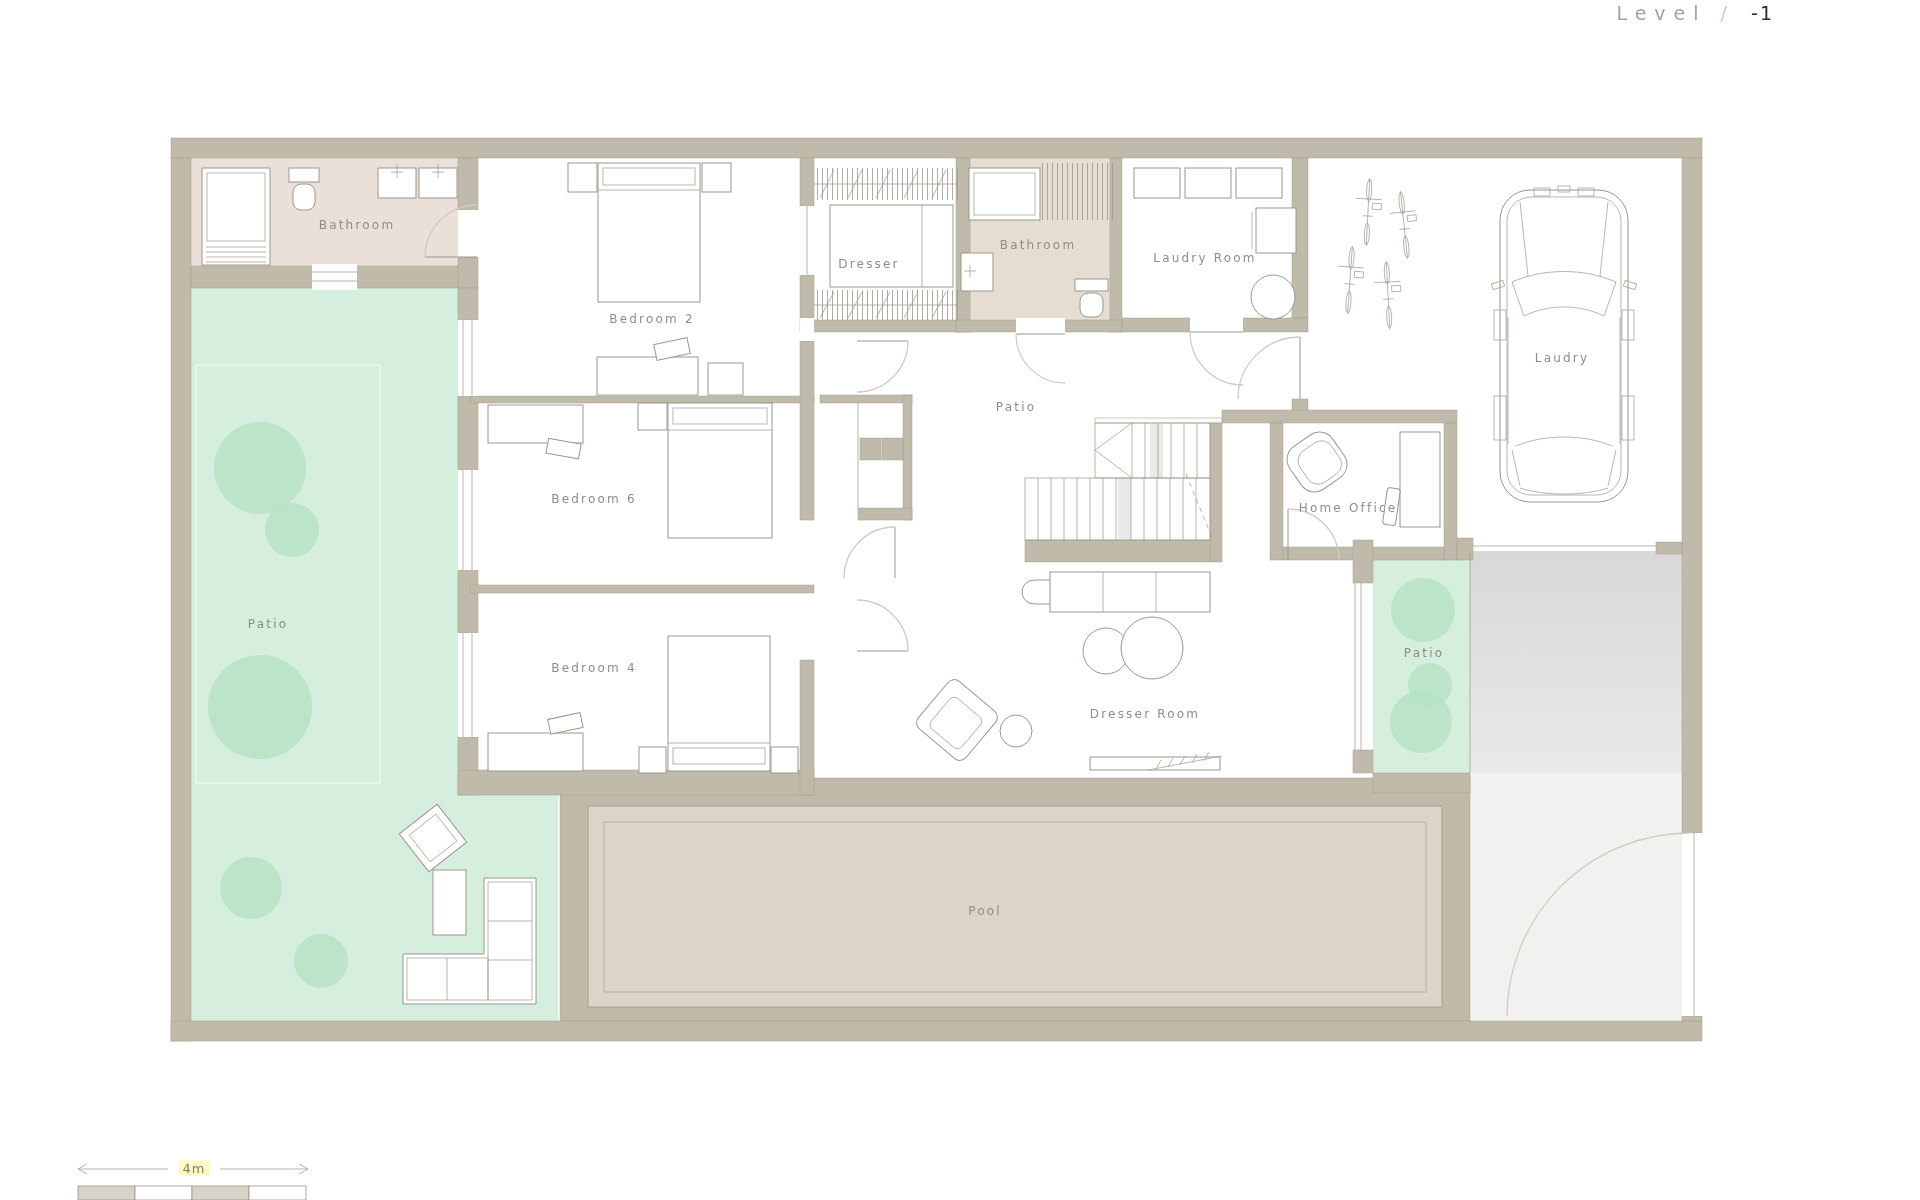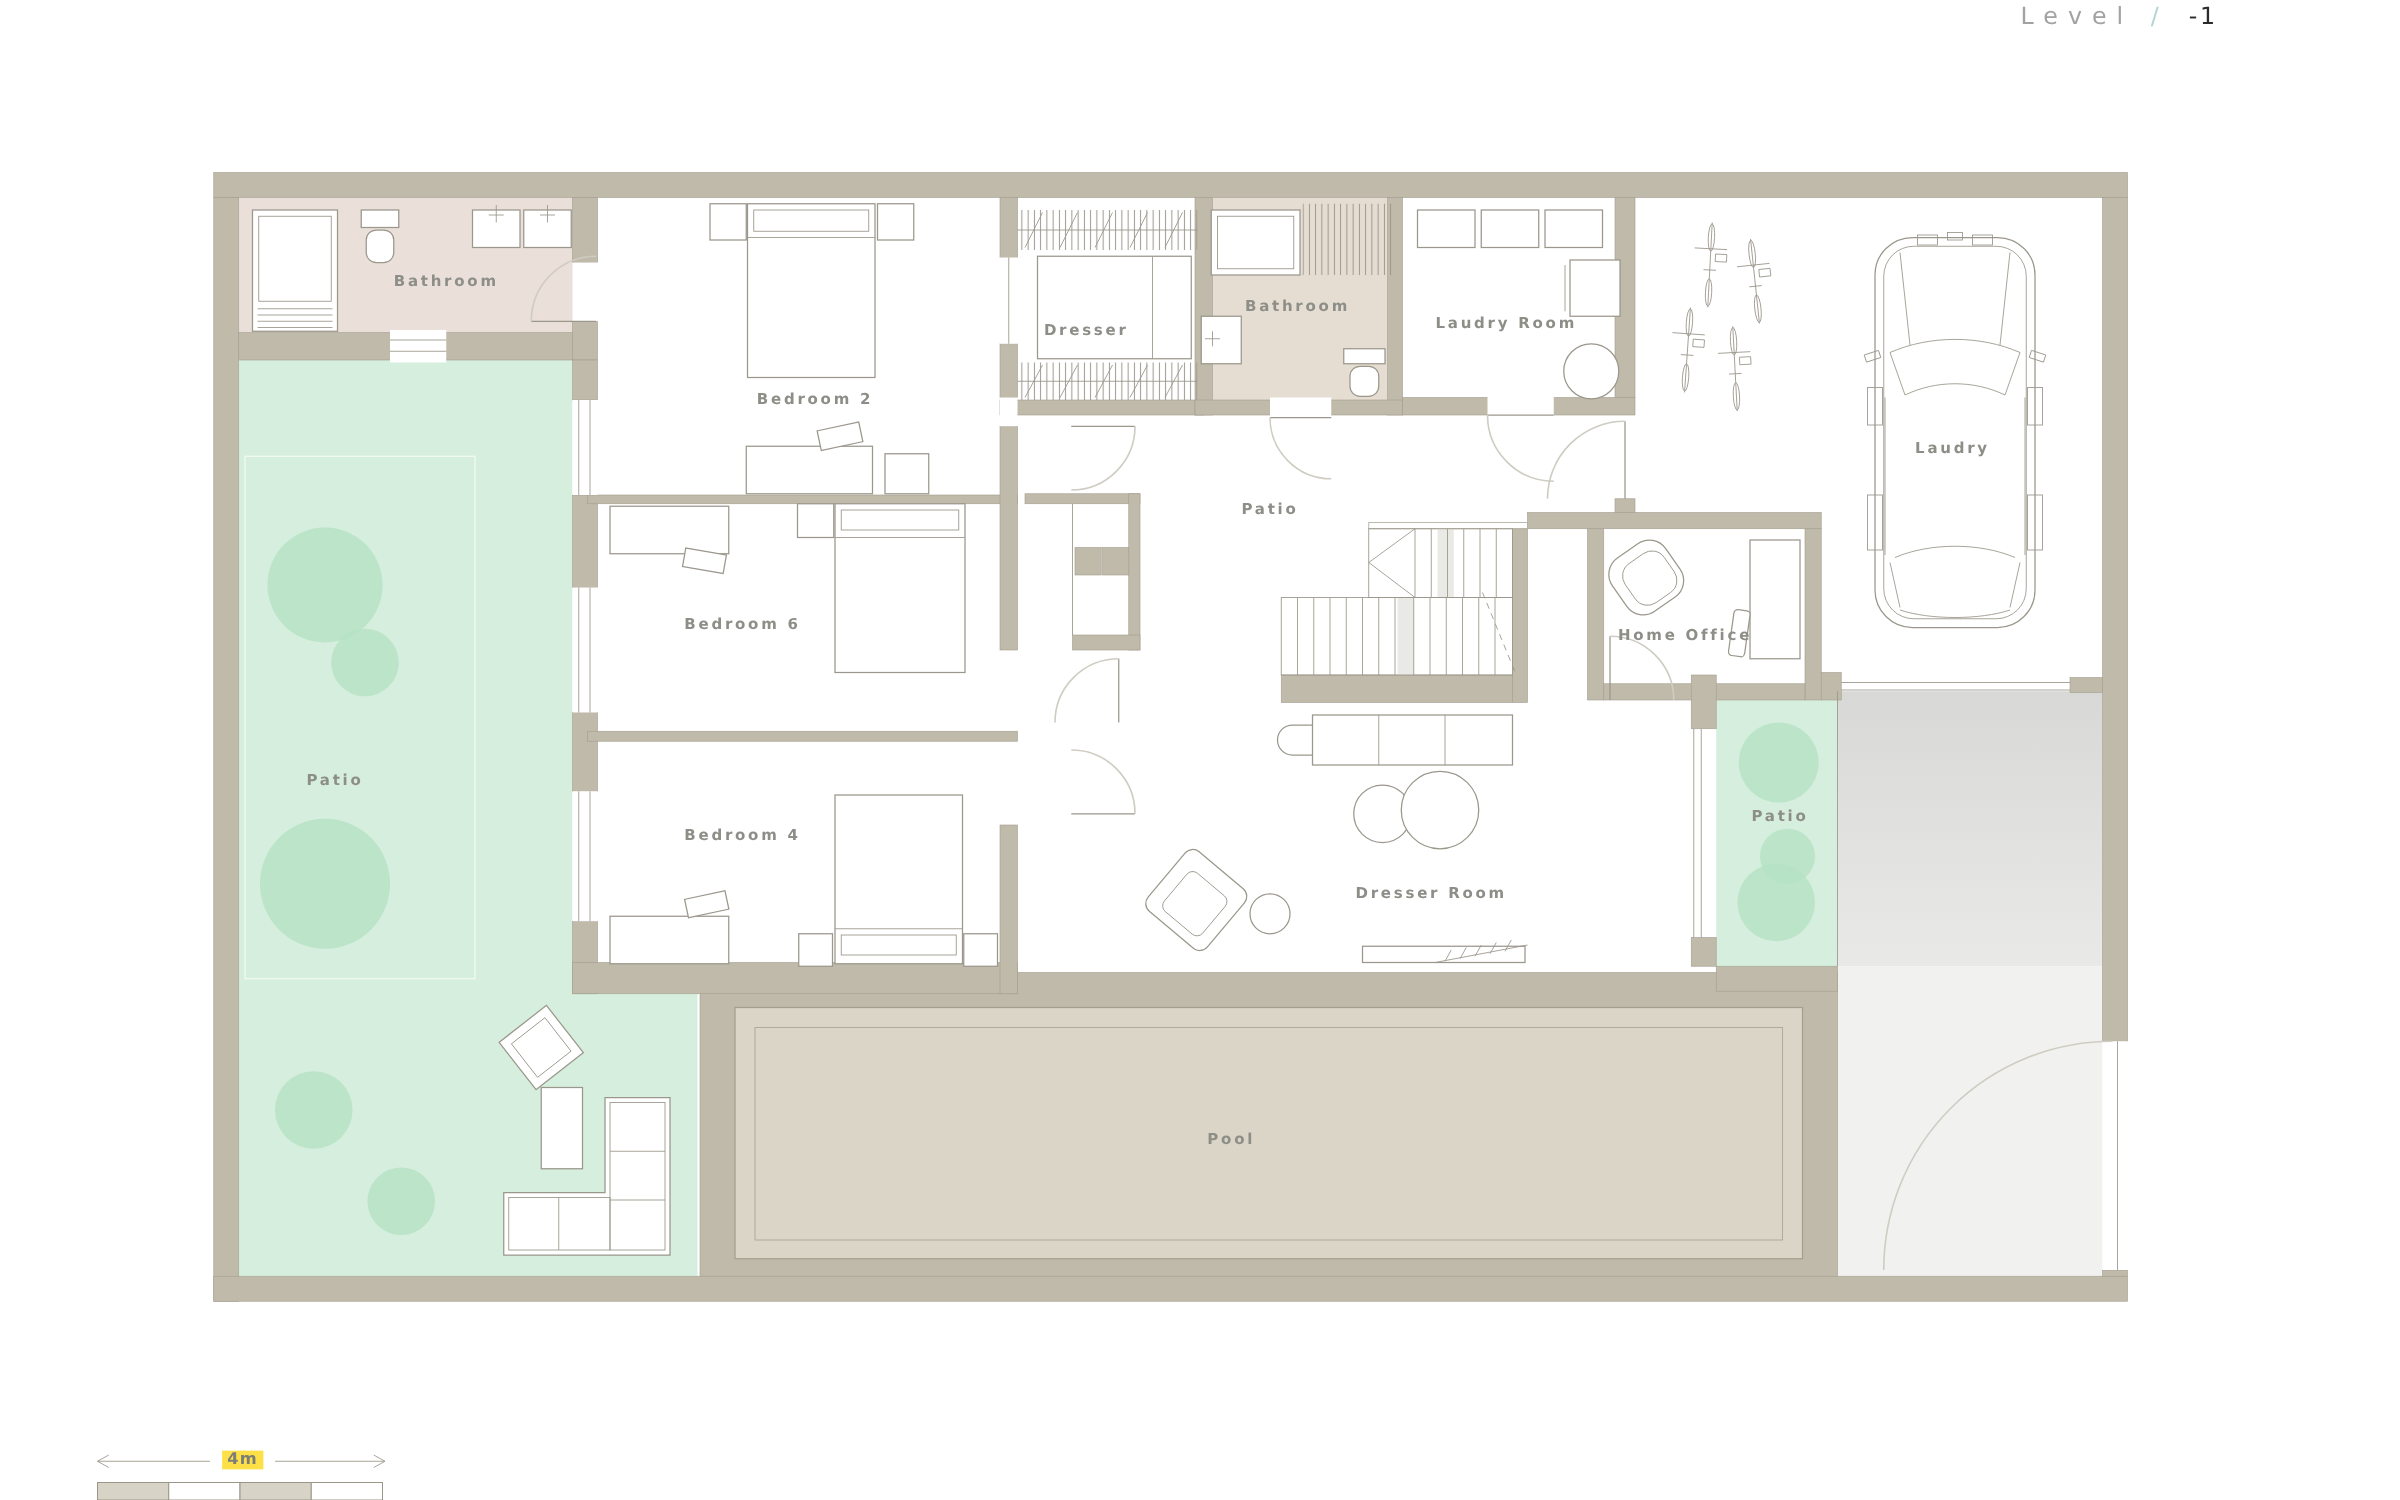--- a/index.html
+++ b/index.html
@@ -19,21 +19,21 @@
   .ln{fill:none;stroke:var(--c-furniture);stroke-width:1;}
   .lnw{fill:#fff;stroke:var(--c-furniture);stroke-width:1;}
   .thin{fill:none;stroke:var(--c-furniture);stroke-width:.7;}
   .door{fill:none;stroke:var(--c-door);stroke-width:1.3;}
   .pln{stroke:var(--c-furniture);stroke-width:.8;}
   .pool-w{fill:var(--c-pool-water);stroke:var(--c-wall-edge);stroke-width:1;}
   .dash{stroke-dasharray:5 4;}
   .lgt{fill:#e9e9e6;}
   .sb{fill:#d7d3c6;stroke:#9a9689;stroke-width:.8;} .sbw{fill:#fff;stroke:#9a9689;stroke-width:.8;}
   .lbl{position:absolute;transform:translate(-50%,-50%);font-size:12px;letter-spacing:2.2px;
-       color:var(--c-label);white-space:nowrap;font-weight:bold;}
+       color:var(--c-label);white-space:nowrap;}
   .title{position:absolute;top:2px;right:146px;font-size:19px;color:var(--c-title);
          letter-spacing:8px;white-space:nowrap;}
   .title .sep{color:var(--c-title-slash);letter-spacing:2px;margin:0 8px 0 0;}
   .title .num{color:var(--c-title-number);letter-spacing:2px;}
 </style>
 </head>
 <body>
 
 <div class="stage">
 
@@ -427,15 +427,15 @@
 <div class="lbl" style="left:1205px;top:258px">Laudry Room</div>
 <div class="lbl" style="left:1562px;top:358px">Laudry</div>
 <div class="lbl" style="left:1016px;top:407px">Patio</div>
 <div class="lbl" style="left:594px;top:499px">Bedroom 6</div>
 <div class="lbl" style="left:594px;top:668px">Bedroom 4</div>
 <div class="lbl" style="left:1348px;top:508px">Home Office</div>
 <div class="lbl" style="left:1145px;top:714px">Dresser Room</div>
 <div class="lbl" style="left:268px;top:624px">Patio</div>
 <div class="lbl" style="left:1424px;top:653px">Patio</div>
 <div class="lbl" style="left:985px;top:911px">Pool</div>
-<div class="lbl" style="left:194px;top:1168px;background:#fde047;padding:0 4px;font-size:13px;letter-spacing:1px;color:#7d7d78">4m</div>
+<div class="lbl" style="left:194px;top:1168px;background:#fef9c3;padding:0 4px;font-size:13px;letter-spacing:1px;color:#7d7d78">4m</div>
 
 </div>
 
 </body></html>

